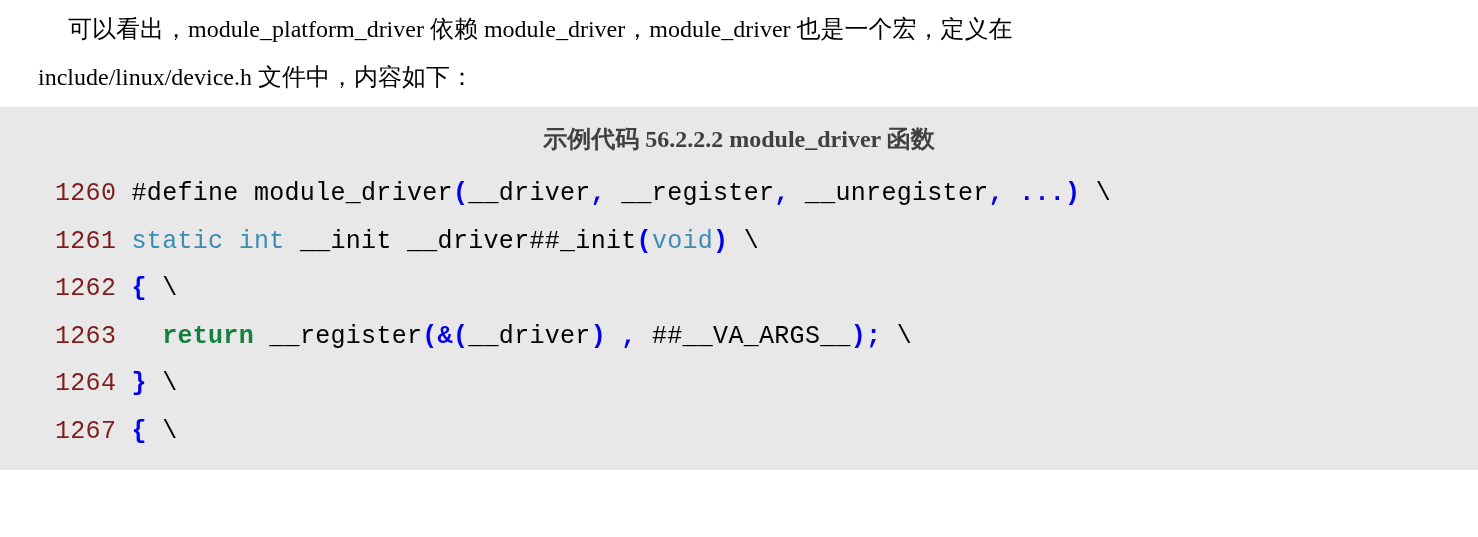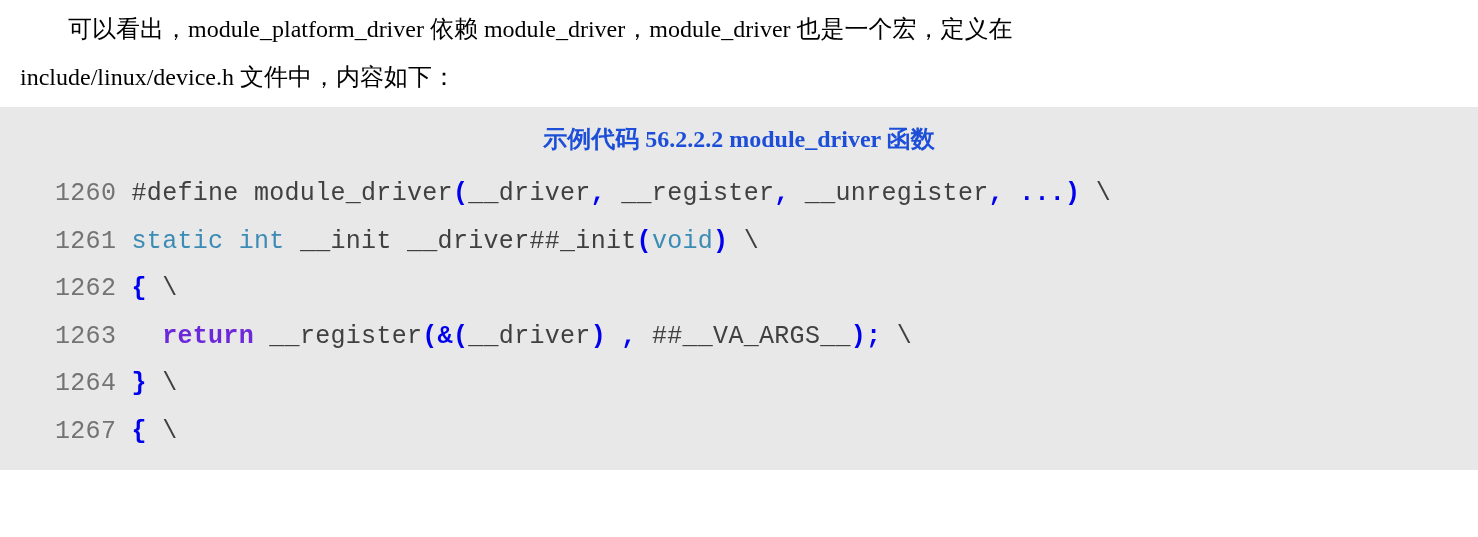--- a/index.html
+++ b/index.html
@@ -14,60 +14,61 @@
       background: #ffffff;
       color: #000000;
       width: 1478px;
     }
     .paragraph {
       padding: 10px 20px 10px 20px;
       text-indent: 2em;
     }
     .paragraph-cont {
       padding: 0 20px 10px 20px;
+      margin-left: 18px;
     }
     .code-block {
       background: #e8e8e8;
       padding: 10px 55px 15px 55px;
       font-family: "Courier New", monospace;
       font-size: 25px;
       line-height: 1.9;
     }
     .code-title {
       text-align: center;
-      color: #1d4ed8;
+      color: #404040;
       font-family: "KaiTi", "STKaiti", serif;
       font-weight: bold;
       font-size: 24px;
       margin-bottom: 8px;
     }
     .code-line {
       white-space: pre;
       letter-spacing: 0.3px;
     }
     .line-num {
-      color: #737373;
+      color: #7f1d1d;
     }
     .kw-type {
       color: #3b8bb5;
       text-align: right;
     }
     .kw-return {
-      color: #6d28d9;
+      color: #15803d;
       font-weight: bold;
     }
     .punct-blue {
       color: #0000ee;
       font-weight: bold;
     }
     .void-type {
       color: #3b8bb5;
     }
     .normal {
-      color: #404040;
+      color: #000000;
     }
   </style>
 </head>
 <body>
 
 <div class="paragraph">可以看出，module_platform_driver 依赖 module_driver，module_driver 也是一个宏，定义在</div>
 <div class="paragraph-cont">include/linux/device.h 文件中，内容如下：</div>
 
 <div class="code-block">
   <div class="code-title">示例代码 56.2.2.2 module_driver 函数</div>

